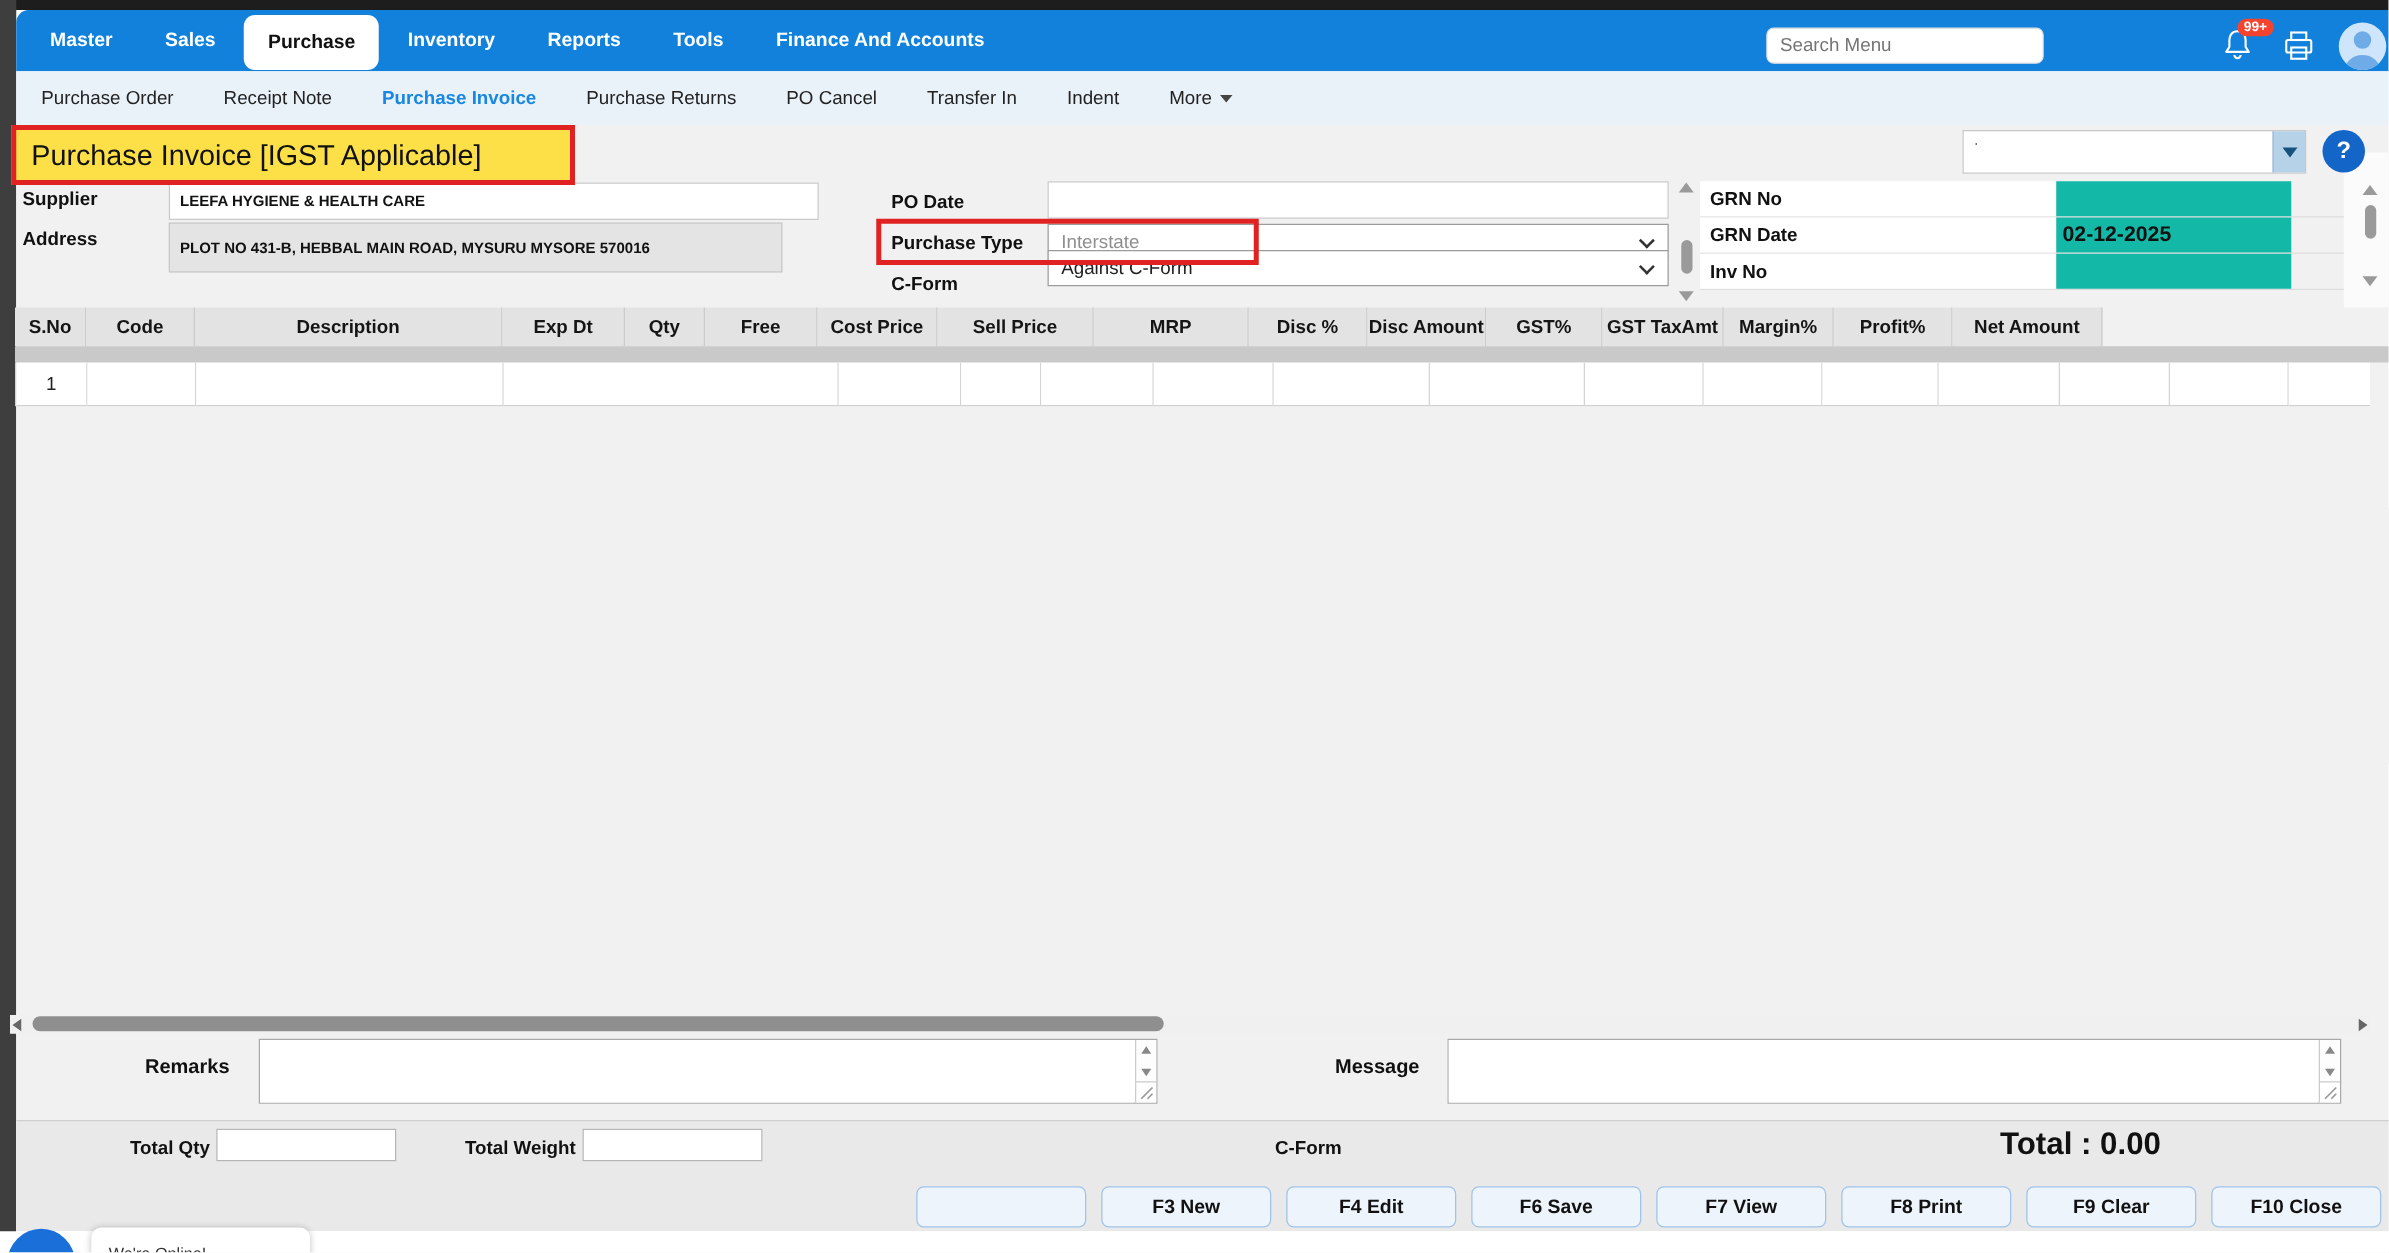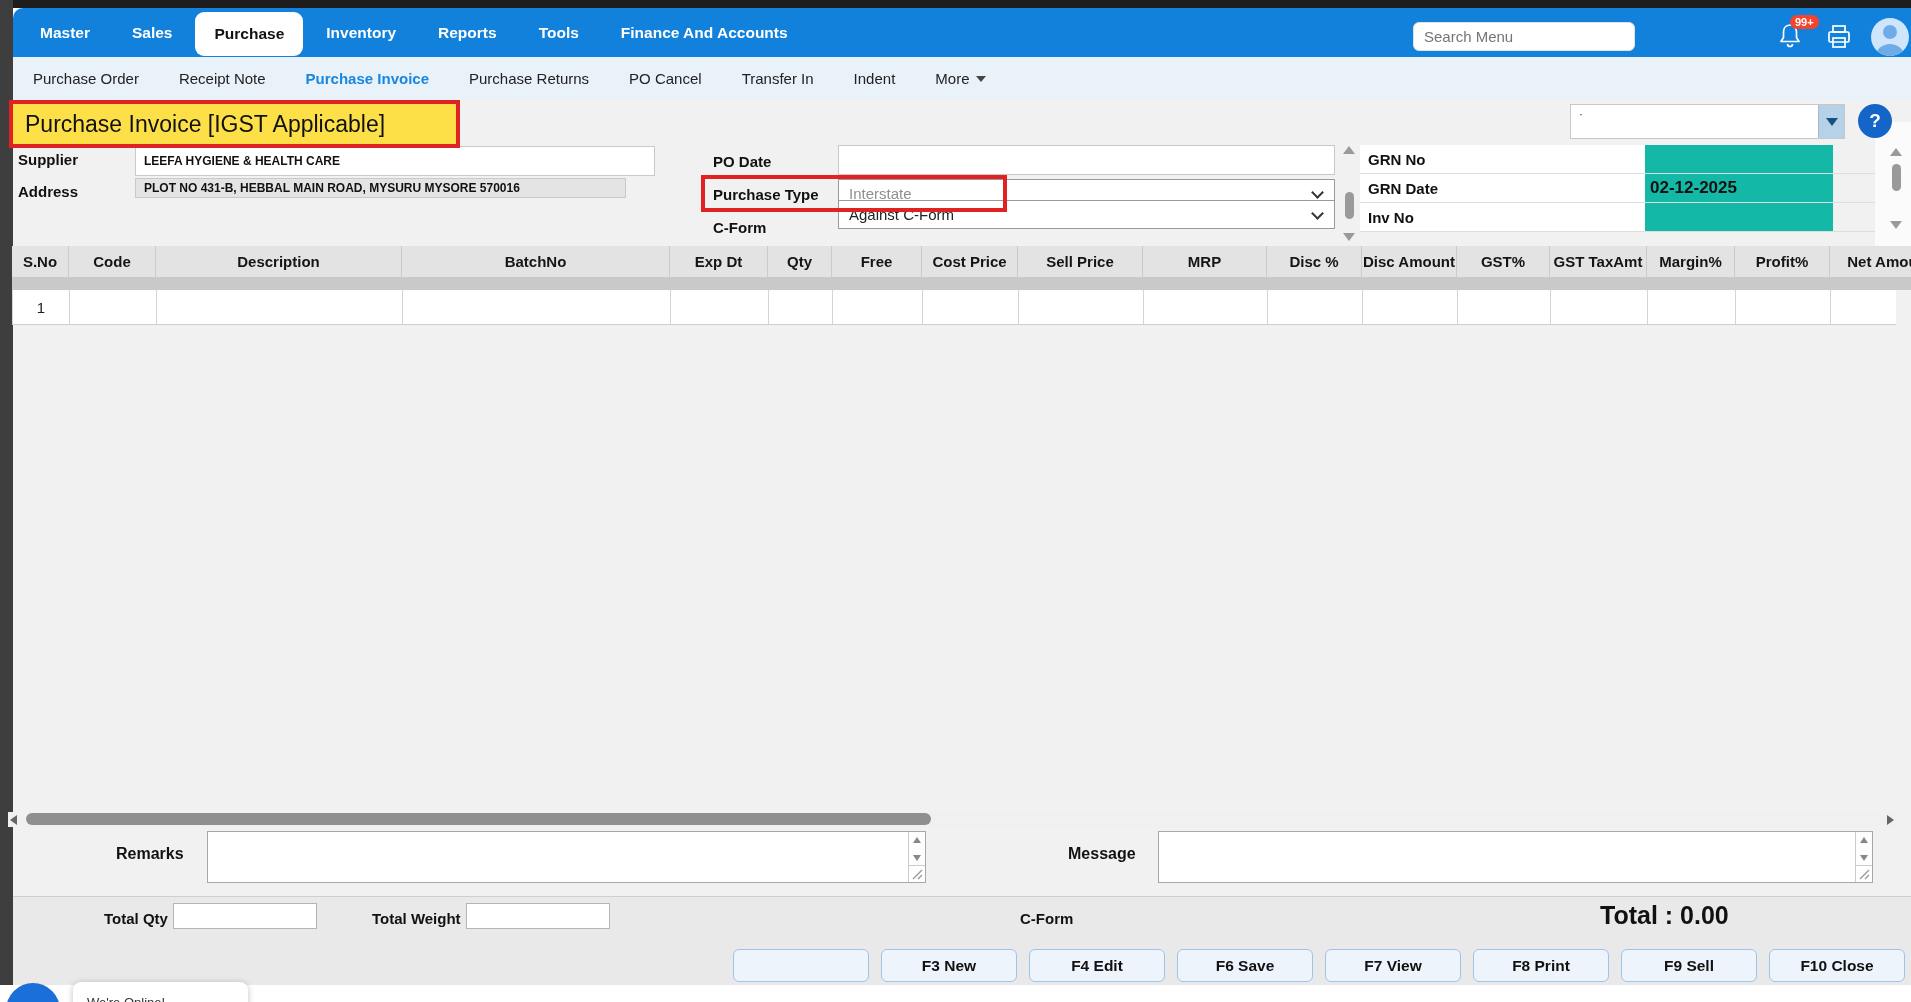--- a/index.html
+++ b/index.html
@@ -198,21 +198,21 @@
       <span class="tri"></span>
     </span>
   </div>
   <div class="help-circle">
     <span>?</span>
   </div>
 
   <div class="flabel" style="left:18px; top:151px;">Supplier</div>
   <input class="tinput" style="left: 135px; top: 146px; width: 520px; height: 30px;" value="LEEFA HYGIENE &amp; HEALTH CARE">
   <div class="flabel" style="left:18px; top:183px;">Address</div>
-  <input class="tinput gray" style="left: 135px; top: 178px; width: 491px; height: 20px;" value="PLOT NO 431-B, HEBBAL MAIN ROAD, MYSURU MYSORE 570016">
+  <input class="tinput gray" style="left: 135px; top: 178px; width: 491px; height: 40px;" value="PLOT NO 431-B, HEBBAL MAIN ROAD, MYSURU MYSORE 570016">
 
   <div class="flabel" style="left:713px; top:153px;">PO Date</div>
   <input class="tinput" style="left: 838px; top: 145px; width: 497px; height: 30px; font-weight: normal;" value="">
 
   <div class="flabel" style="left:713px; top:186px; z-index:6;">Purchase Type</div>
   <div class="selectbox muted" style="left:838px; top:179px; width:497px; height:29px;">
     <span>Interstate</span>
     <span class="chev"></span>
   </div>
   <div class="red-outline" style="left:701px; top:175px; width:306px; height:37px;"></div>
@@ -247,21 +247,20 @@
   <div class="vscroll" style="left:1889px; top:148px; height:90px;">
     <span class="v-up"></span>
     <span class="v-thumb" style="margin-top:8px;"></span>
     <span class="v-down" style="margin-top:30px;"></span>
   </div>
 
   <div class="grid-header">
       <div class="gh" style="width: 57px;">S.No</div>
       <div class="gh" style="width: 87px;">Code</div>
       <div class="gh" style="width: 246px;">Description</div>
-      <div class="gh" style="width: 268px;">BatchNo</div>
       <div class="gh" style="width: 98px;">Exp Dt</div>
       <div class="gh" style="width: 64px;">Qty</div>
       <div class="gh" style="width: 90px;">Free</div>
       <div class="gh" style="width: 96px;">Cost Price</div>
       <div class="gh" style="width: 125px;">Sell Price</div>
       <div class="gh" style="width: 124px;">MRP</div>
       <div class="gh" style="width: 95px;">Disc %</div>
       <div class="gh" style="width: 95px;">Disc Amount</div>
       <div class="gh" style="width: 93px;">GST%</div>
       <div class="gh" style="width: 97px;">GST TaxAmt</div>
@@ -331,21 +330,21 @@
   <input class="small-input" style="left: 466px; top: 903px;" value="">
   <div class="cform-text">C-Form</div>
   <div class="total-text">Total : 0.00</div>
   <div class="btn-row">
       <button class="fbtn"></button>
       <button class="fbtn">F3 New</button>
       <button class="fbtn">F4 Edit</button>
       <button class="fbtn">F6 Save</button>
       <button class="fbtn">F7 View</button>
       <button class="fbtn">F8 Print</button>
-      <button class="fbtn">F9 Sell</button>
+      <button class="fbtn">F9 Clear</button>
       <button class="fbtn">F10 Close</button>
     </div>
 
   <div class="white-foot"></div>
 
   <div class="chat-circle">
     
   </div>
   <div class="chat-card">
     <span>We're Online!</span>

